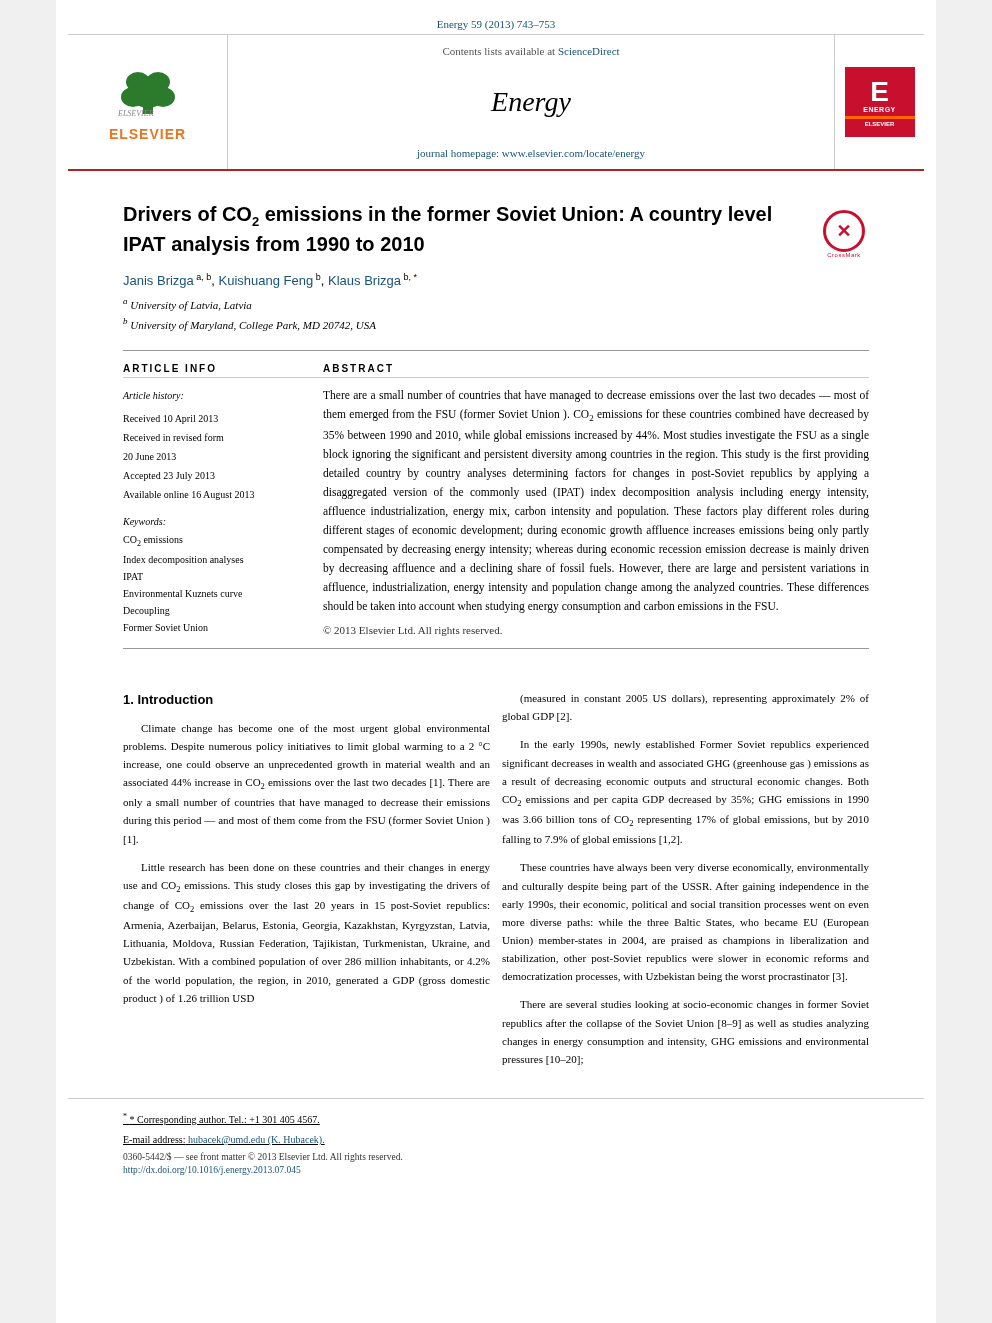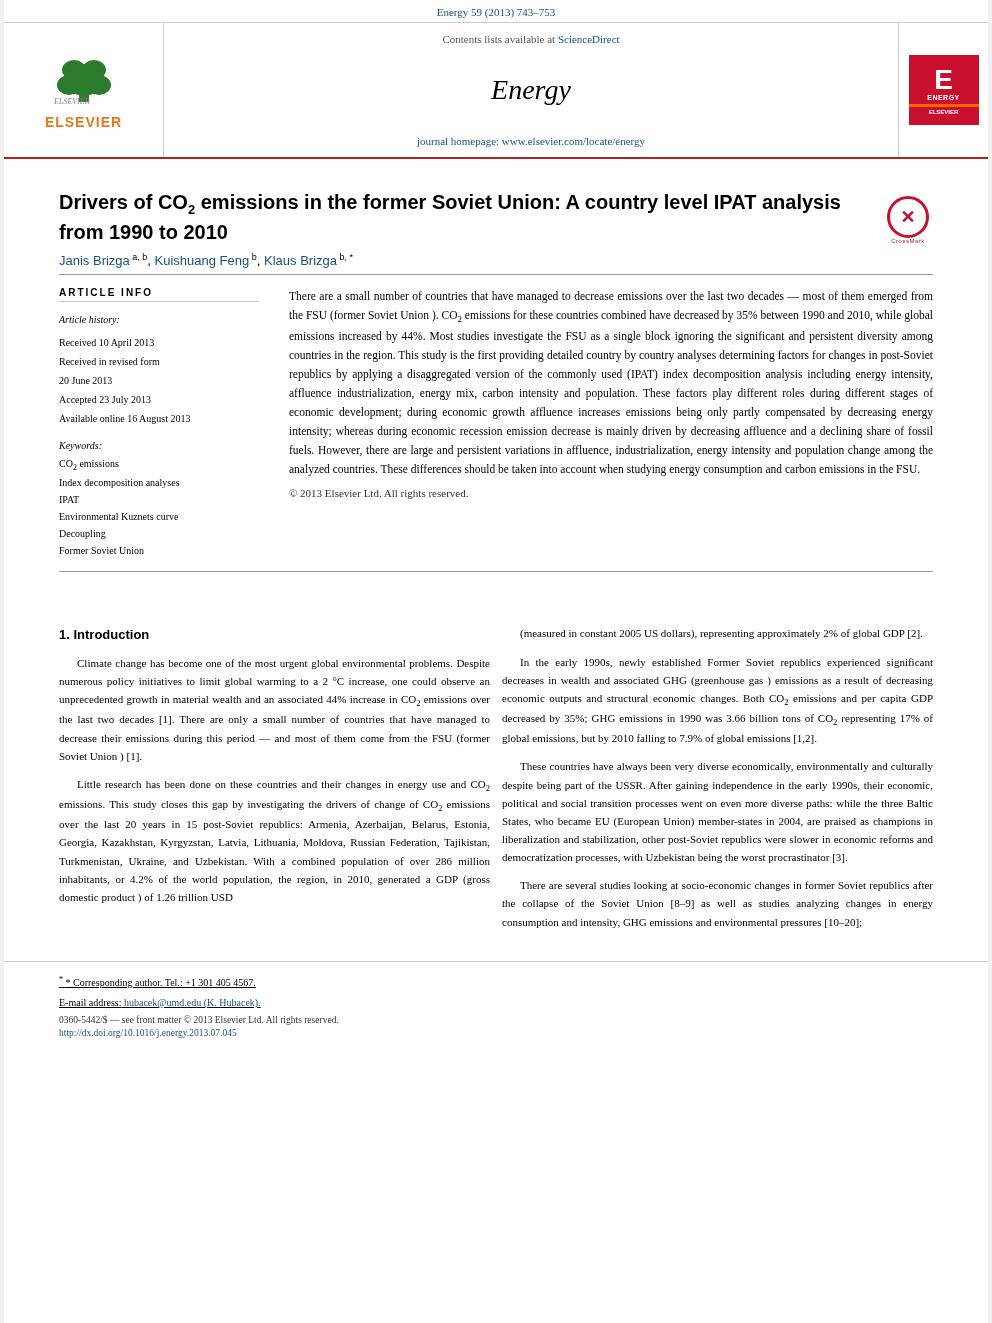--- a/index.html
+++ b/index.html
@@ -3,25 +3,25 @@
   <meta charset="utf-8">
   <style>
     * { margin: 0; padding: 0; box-sizing: border-box; }
     body {
       background: #f0f0f0;
       font-family: 'Times New Roman', Times, serif;
       font-size: 12px;
       color: #000;
     }
     .page {
-      width: 984px;
+      width: 880px;
       min-height: 1323px;
       background: #fff;
       margin: 0 auto;
-      padding: 0;
+      padding: 12px;
       position: relative;
     }
     
     .top-bar {
       text-align: center;
       padding: 6px 0 4px 0;
       font-size: 11px;
       color: #1a5276;
       border-bottom: 1px solid #ccc;
       background: #fff;
@@ -109,22 +109,22 @@
       font-weight: 900;
       line-height: 1;
     }
     
     .article-content {
       padding: 20px 55px 20px 55px;
     }
     
     .article-title-section {
       display: flex;
-      align-items: center;
-      margin-bottom: 6px;
+      align-items: flex-end;
+      margin-bottom: 14px;
       padding-top: 10px;
     }
     .article-title-text {
       flex: 1;
     }
     .article-title {
       font-size: 20px;
       font-weight: bold;
       font-family: Arial, sans-serif;
       line-height: 1.35;
@@ -180,26 +180,25 @@
       line-height: 1.6;
       font-style: italic;
     }
     .affil-letter {
       font-size: 9px;
       vertical-align: super;
     }
     
     .two-col-section {
       display: flex;
-      gap: 30px;
       border-top: 1px solid #999;
       border-bottom: 1px solid #999;
       padding-top: 12px;
       padding-bottom: 12px;
-      margin-bottom: 32px;
+      margin-bottom: 20px;
     }
     .article-info-col {
       width: 200px;
       flex-shrink: 0;
     }
     .abstract-col {
       flex: 1;
     }
     .section-label {
       font-size: 10px;
@@ -365,20 +364,24 @@
         </div>
       </div>
     </div>
 
     <div class="authors-line">
       <span style="color:#1a5276;">Janis Brizga</span><span class="affil-sup"> a, b</span>,
       <span style="color:#1a5276;">Kuishuang Feng</span><span class="affil-sup"> b</span>,
       <span style="color:#1a5276;">Klaus Brizga</span><span class="affil-sup"> b, *</span>
     </div>
 
+    <div class="affiliations">
+      <div><span class="affil-letter">a</span> University of Latvia, Latvia</div>
+      <div><span class="affil-letter">b</span> University of Maryland, College Park, MD 20742, USA</div>
+    </div>
 
     <div class="two-col-section">
 
       <div class="article-info-col">
         <div class="section-label">ARTICLE INFO</div>
         <div class="article-history">
           <div class="history-label">Article history:</div>
           <div>Received 10 April 2013</div>
           <div>Received in revised form</div>
           <div>20 June 2013</div>
@@ -390,20 +393,21 @@
           <div class="keyword-item">CO<sub>2</sub> emissions</div>
           <div class="keyword-item">Index decomposition analyses</div>
           <div class="keyword-item">IPAT</div>
           <div class="keyword-item">Environmental Kuznets curve</div>
           <div class="keyword-item">Decoupling</div>
           <div class="keyword-item">Former Soviet Union</div>
         </div>
       </div>
 
       <div class="abstract-col">
+        <div class="section-label">ABSTRACT</div>
         <div class="abstract-text">
           There are a small number of countries that have managed to decrease emissions over the last two decades — most of them emerged from the FSU (former Soviet Union ). CO<sub>2</sub> emissions for these countries combined have decreased by 35% between 1990 and 2010, while global emissions increased by 44%. Most studies investigate the FSU as a single block ignoring the significant and persistent diversity among countries in the region. This study is the first providing detailed country by country analyses determining factors for changes in post-Soviet republics by applying a disaggregated version of the commonly used (IPAT) index decomposition analysis including energy intensity, affluence industrialization, energy mix, carbon intensity and population. These factors play different roles during different stages of economic development; during economic growth affluence increases emissions being only partly compensated by decreasing energy intensity; whereas during economic recession emission decrease is mainly driven by decreasing affluence and a declining share of fossil fuels. However, there are large and persistent variations in affluence, industrialization, energy intensity and population change among the analyzed countries. These differences should be taken into account when studying energy consumption and carbon emissions in the FSU.
         </div>
         <div class="copyright-line">© 2013 Elsevier Ltd. All rights reserved.</div>
       </div>
 
     </div>
   </div>
 
   <div class="body-content">

